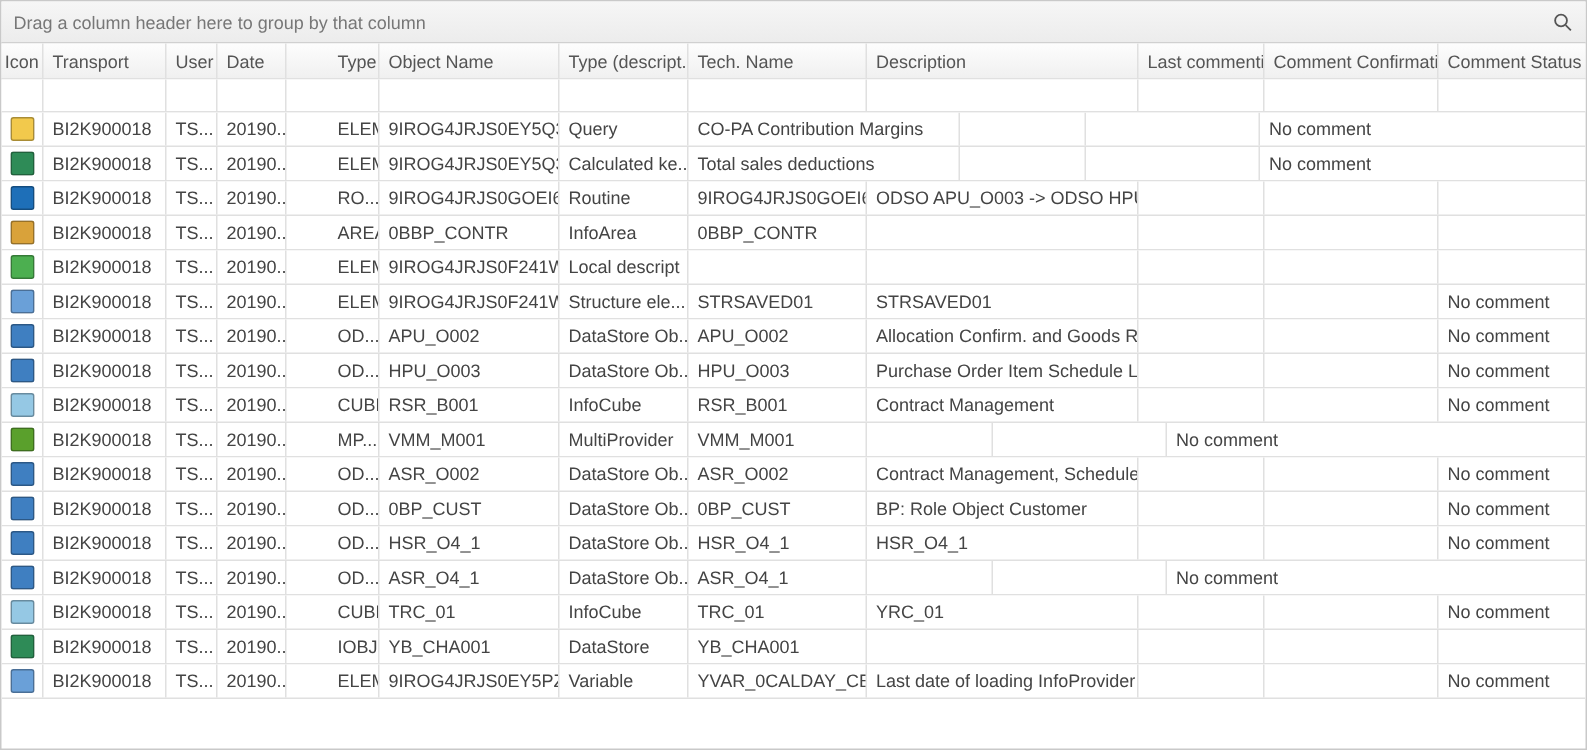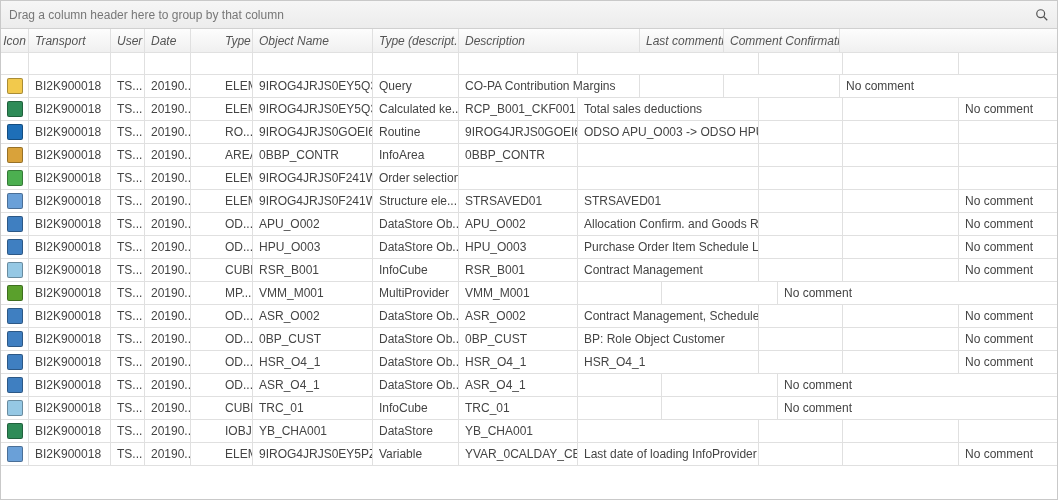--- a/index.html
+++ b/index.html
@@ -56,21 +56,20 @@
     border-right: 1px solid #e0e0e0;
     padding: 0 6px;
     display: flex;
     align-items: center;
     overflow: hidden;
     white-space: nowrap;
     text-overflow: ellipsis;
   }
   .header-row .cell {
     cursor: pointer;
-    font-style: italic;
   }
   .filter-row .cell {
     padding: 0 2px;
   }
   .filter-input {
     width: 100%;
     height: 18px;
     border: none;
     outline: none;
     font-size: 12px;
@@ -116,23 +115,25 @@
   </div>
 
   <div class="header-row">
     <div class="cell c-icon">Icon</div>
     <div class="cell c-transport">Transport</div>
     <div class="cell c-user">User</div>
     <div class="cell c-date">Date</div>
     <div class="cell c-type">Type</div>
     <div class="cell c-objname">Object Name</div>
     <div class="cell c-typedesc">Type (descript...</div>
+    <div class="cell c-techname">Tech. Name</div>
     <div class="cell c-descr">Description</div>
     <div class="cell c-lastcomm">Last commenti...</div>
     <div class="cell c-commconf">Comment Confirmation</div>
+    <div class="cell c-commstat">Comment Status</div>
   </div>
 
   <div class="filter-row">
     <div class="cell c-icon">
         <input class="filter-input" style="">
       </div>
     <div class="cell c-transport">
         <input class="filter-input" style="">
       </div>
     <div class="cell c-user">
@@ -186,21 +187,20 @@
       <div class="data-row">
         <div class="cell c-icon">
           <span class="icon-box" style="background:#2e8b57"></span>
         </div>
         <div class="cell c-transport">BI2K900018</div>
         <div class="cell c-user">TS...</div>
         <div class="cell c-date">20190...</div>
         <div class="cell c-type">ELEM</div>
         <div class="cell c-objname">9IROG4JRJS0EY5Q3...</div>
         <div class="cell c-typedesc">Calculated ke...</div>
-        <div class="cell c-techname">RCP_B001_CKF001</div>
         <div class="cell c-descr">Total sales deductions</div>
         <div class="cell c-lastcomm"></div>
         <div class="cell c-commconf"></div>
         <div class="cell c-commstat">No comment</div>
       </div>
       <div class="data-row">
         <div class="cell c-icon">
           <span class="icon-box" style="background:#1e6fb8"></span>
         </div>
         <div class="cell c-transport">BI2K900018</div>
@@ -233,21 +233,21 @@
       </div>
       <div class="data-row">
         <div class="cell c-icon">
           <span class="icon-box" style="background:#4caf50"></span>
         </div>
         <div class="cell c-transport">BI2K900018</div>
         <div class="cell c-user">TS...</div>
         <div class="cell c-date">20190...</div>
         <div class="cell c-type">ELEM</div>
         <div class="cell c-objname">9IROG4JRJS0F241W...</div>
-        <div class="cell c-typedesc">Order selection</div>
+        <div class="cell c-typedesc">Local descript</div>
         <div class="cell c-techname"></div>
         <div class="cell c-descr"></div>
         <div class="cell c-lastcomm"></div>
         <div class="cell c-commconf"></div>
         <div class="cell c-commstat"></div>
       </div>
       <div class="data-row">
         <div class="cell c-icon">
           <span class="icon-box" style="background:#6aa0d8"></span>
         </div>
@@ -393,20 +393,21 @@
         <div class="cell c-icon">
           <span class="icon-box" style="background:#95c8e4"></span>
         </div>
         <div class="cell c-transport">BI2K900018</div>
         <div class="cell c-user">TS...</div>
         <div class="cell c-date">20190...</div>
         <div class="cell c-type">CUBE</div>
         <div class="cell c-objname">TRC_01</div>
         <div class="cell c-typedesc">InfoCube</div>
         <div class="cell c-techname">TRC_01</div>
+        <div class="cell c-descr">YRC_01</div>
         <div class="cell c-lastcomm"></div>
         <div class="cell c-commconf"></div>
         <div class="cell c-commstat">No comment</div>
       </div>
       <div class="data-row">
         <div class="cell c-icon">
           <span class="icon-box" style="background:#2e8b57"></span>
         </div>
         <div class="cell c-transport">BI2K900018</div>
         <div class="cell c-user">TS...</div>

